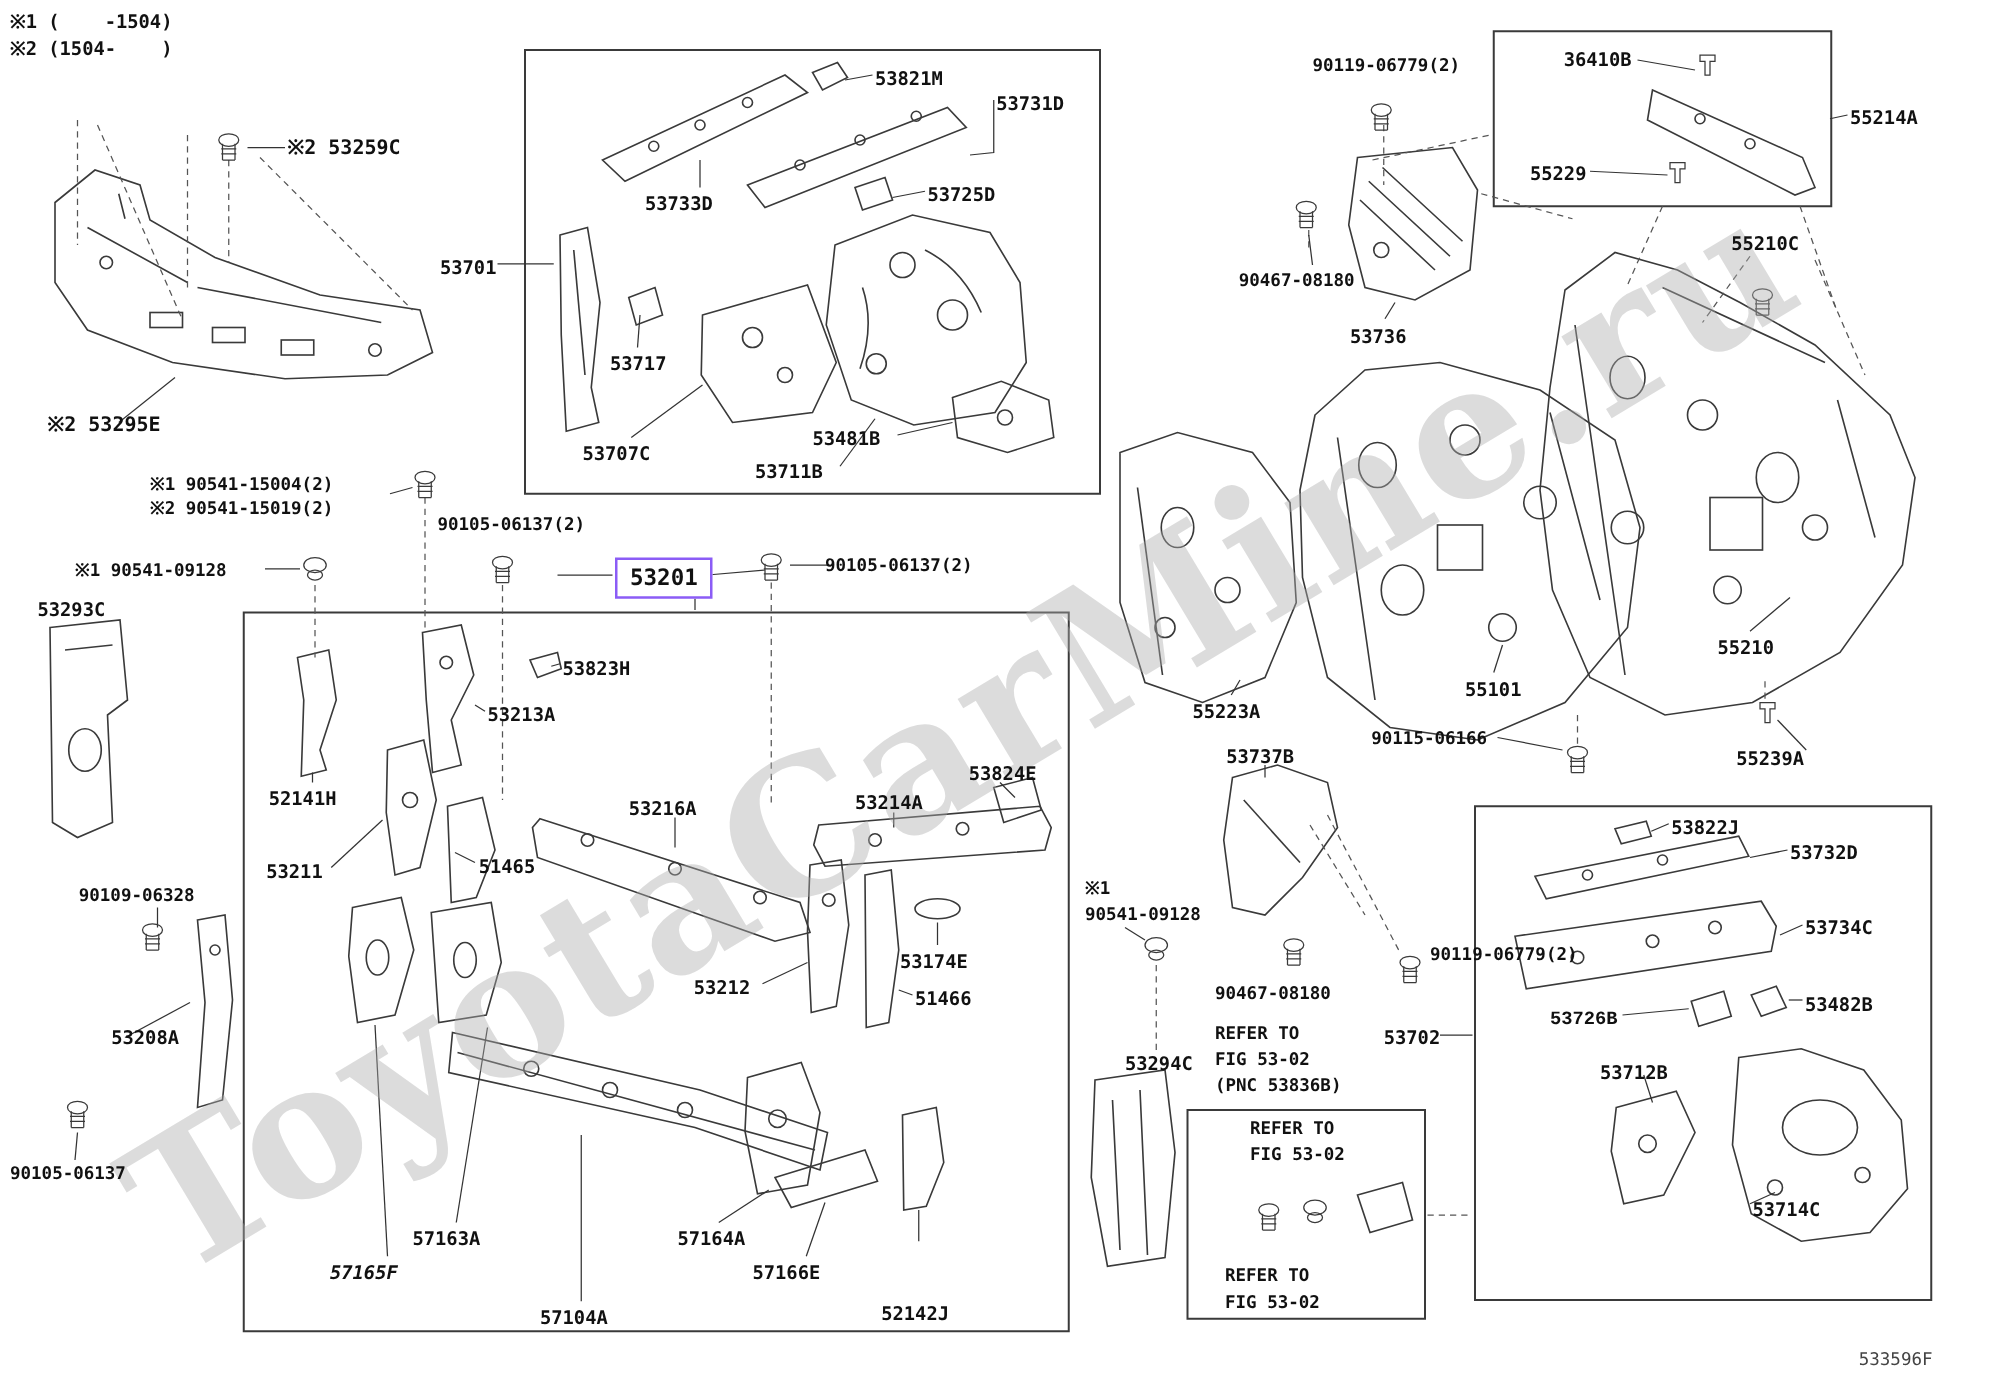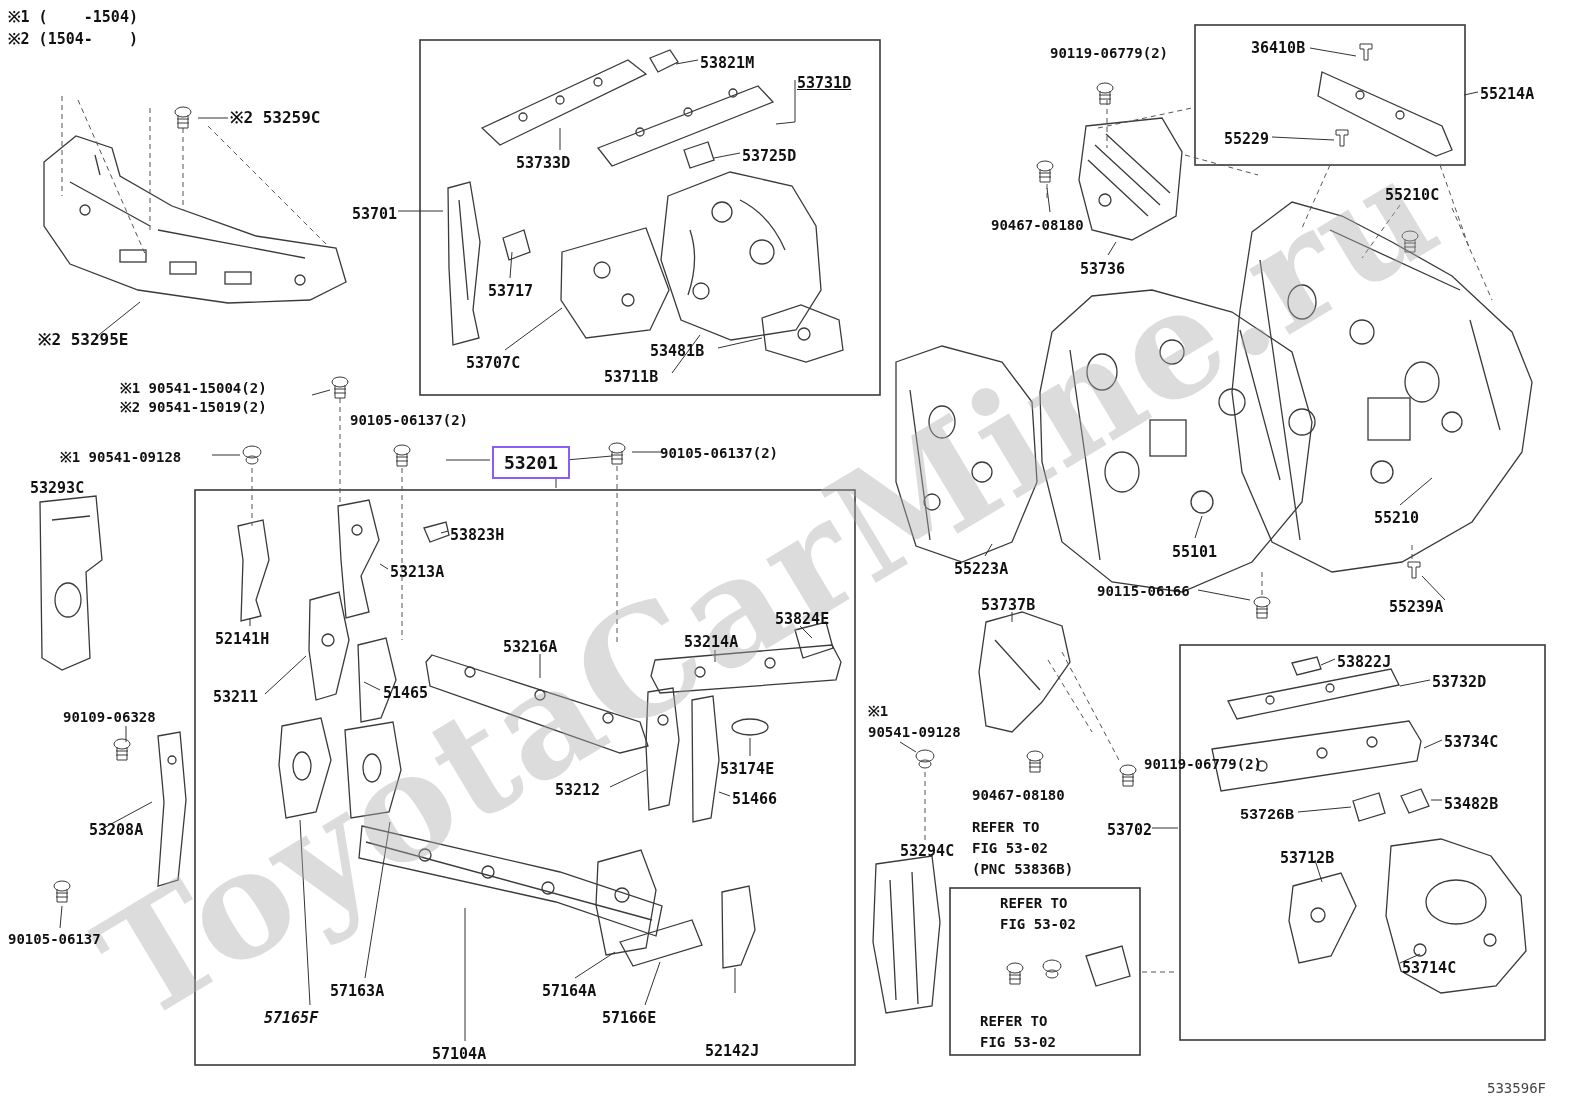--- a/index.html
+++ b/index.html
@@ -298,21 +298,21 @@
 </svg>
 
 <div class="watermark">ToyotaCarMine.ru</div>
 
 <div id="labels">
       <div class="label" style="left: 8px; top: 6px;">※1 (    -1504)</div>
       <div class="label" style="left: 8px; top: 28px;">※2 (1504-    )</div>
       <div class="label" style="left: 230px; top: 106px; font-size: 16px;">※2 53259C</div>
       <div class="label" style="left: 352px; top: 203px;">53701</div>
       <div class="label" style="left: 700px; top: 52px;">53821M</div>
-      <div class="label" style="left: 797px; top: 72px; text-decoration: underline;">53731D</div>
+      <div class="label" style="left: 797px; top: 72px;">53731D</div>
       <div class="label" style="left: 516px; top: 152px;">53733D</div>
       <div class="label" style="left: 742px; top: 145px;">53725D</div>
       <div class="label" style="left: 488px; top: 280px;">53717</div>
       <div class="label" style="left: 466px; top: 352px;">53707C</div>
       <div class="label" style="left: 650px; top: 340px;">53481B</div>
       <div class="label" style="left: 604px; top: 366px;">53711B</div>
       <div class="label" style="left: 38px; top: 328px; font-size: 16px;">※2 53295E</div>
       <div class="label" style="left: 120px; top: 378px; font-size: 14px;">※1 90541-15004(2)</div>
       <div class="label" style="left: 120px; top: 397px; font-size: 14px;">※2 90541-15019(2)</div>
       <div class="label" style="left: 350px; top: 410px; font-size: 14px;">90105-06137(2)</div>

